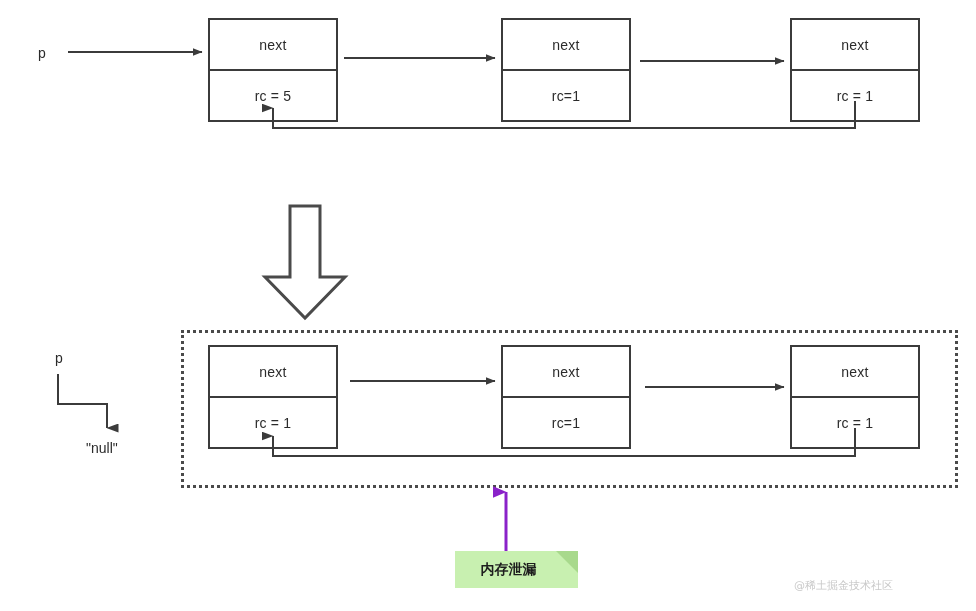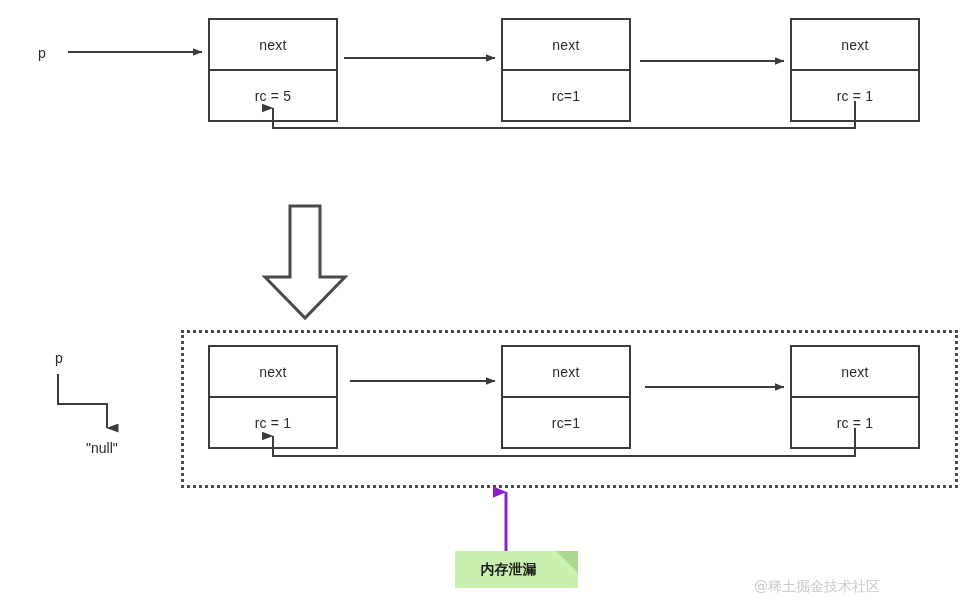--- a/index.html
+++ b/index.html
@@ -101,24 +101,24 @@
   .leak-tag-text {
     font-family: "DejaVu Sans", sans-serif;
     font-size: 14px;
     font-weight: bold;
     color: #1e1e1e;
     position: relative;
     left: -8px;
   }
   .watermark {
     position: absolute;
-    left: 754px;
+    left: 794px;
     top: 578px;
     font-family: "DejaVu Sans", sans-serif;
-    font-size: 14px;
+    font-size: 11px;
     color: #c9c9c9;
     white-space: nowrap;
   }
 </style>
 </head>
 <body>
 
 <div id="canvas">
 
   <div class="ptr-label" style="left:38px; top:45px;">p</div>

